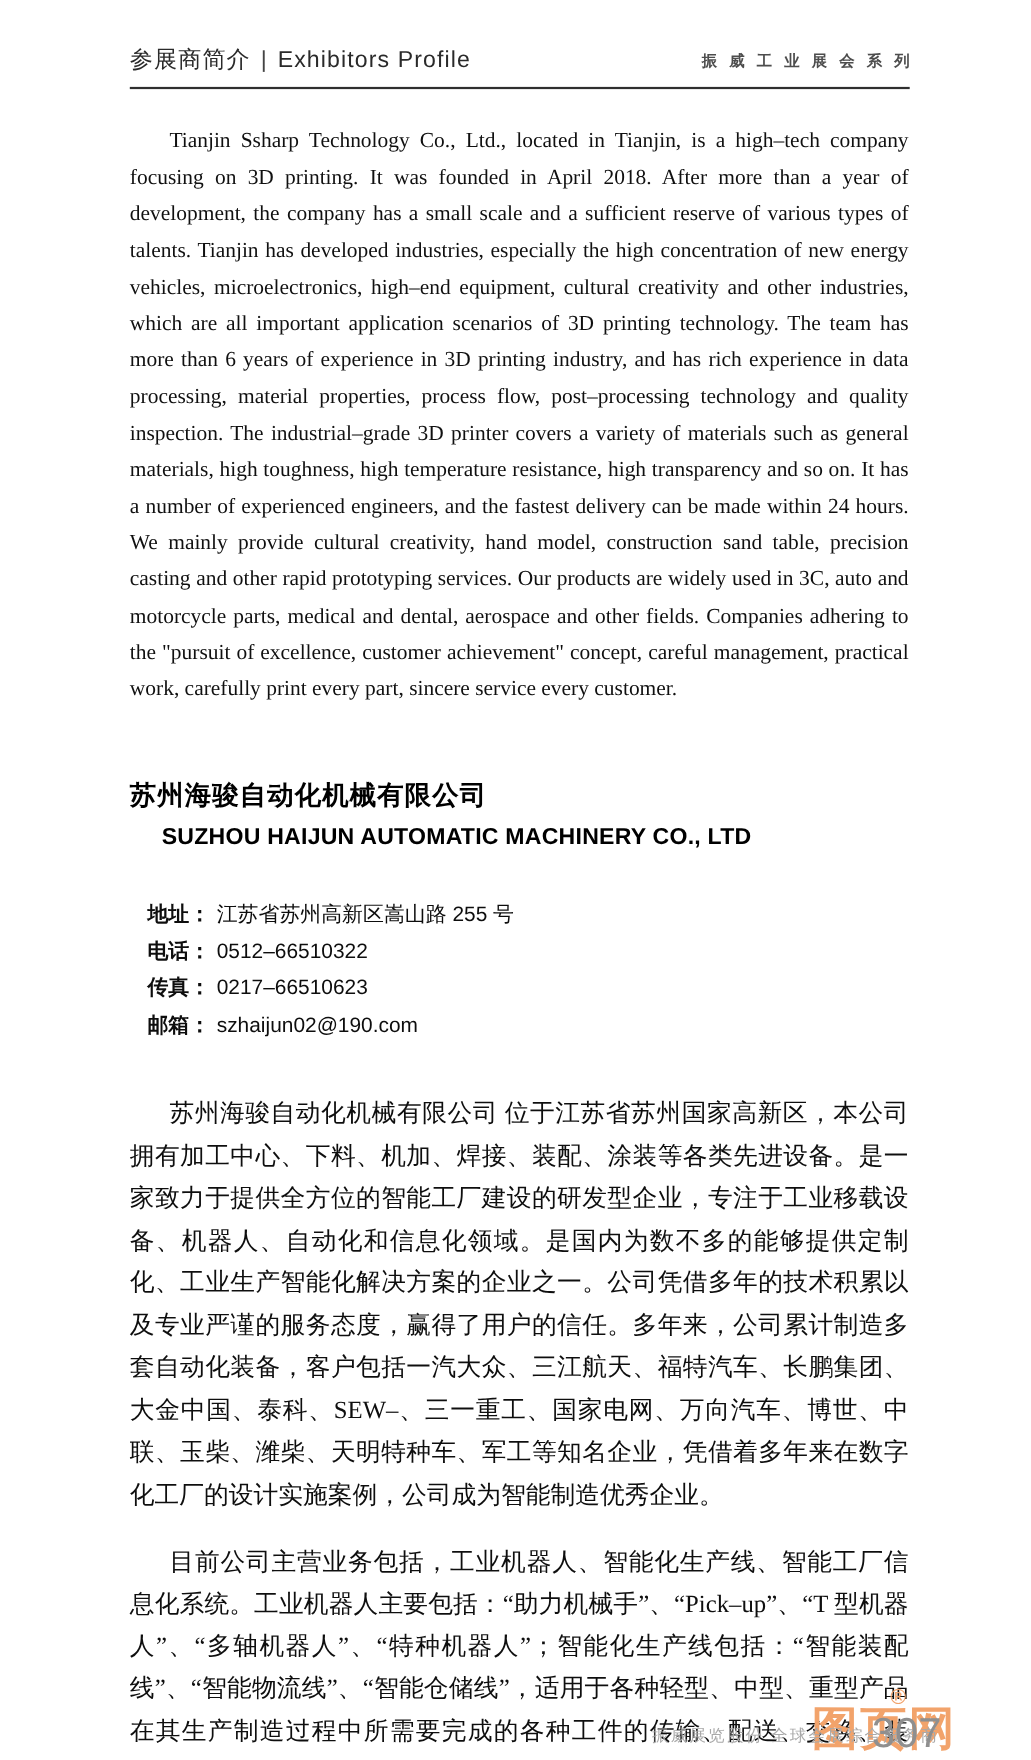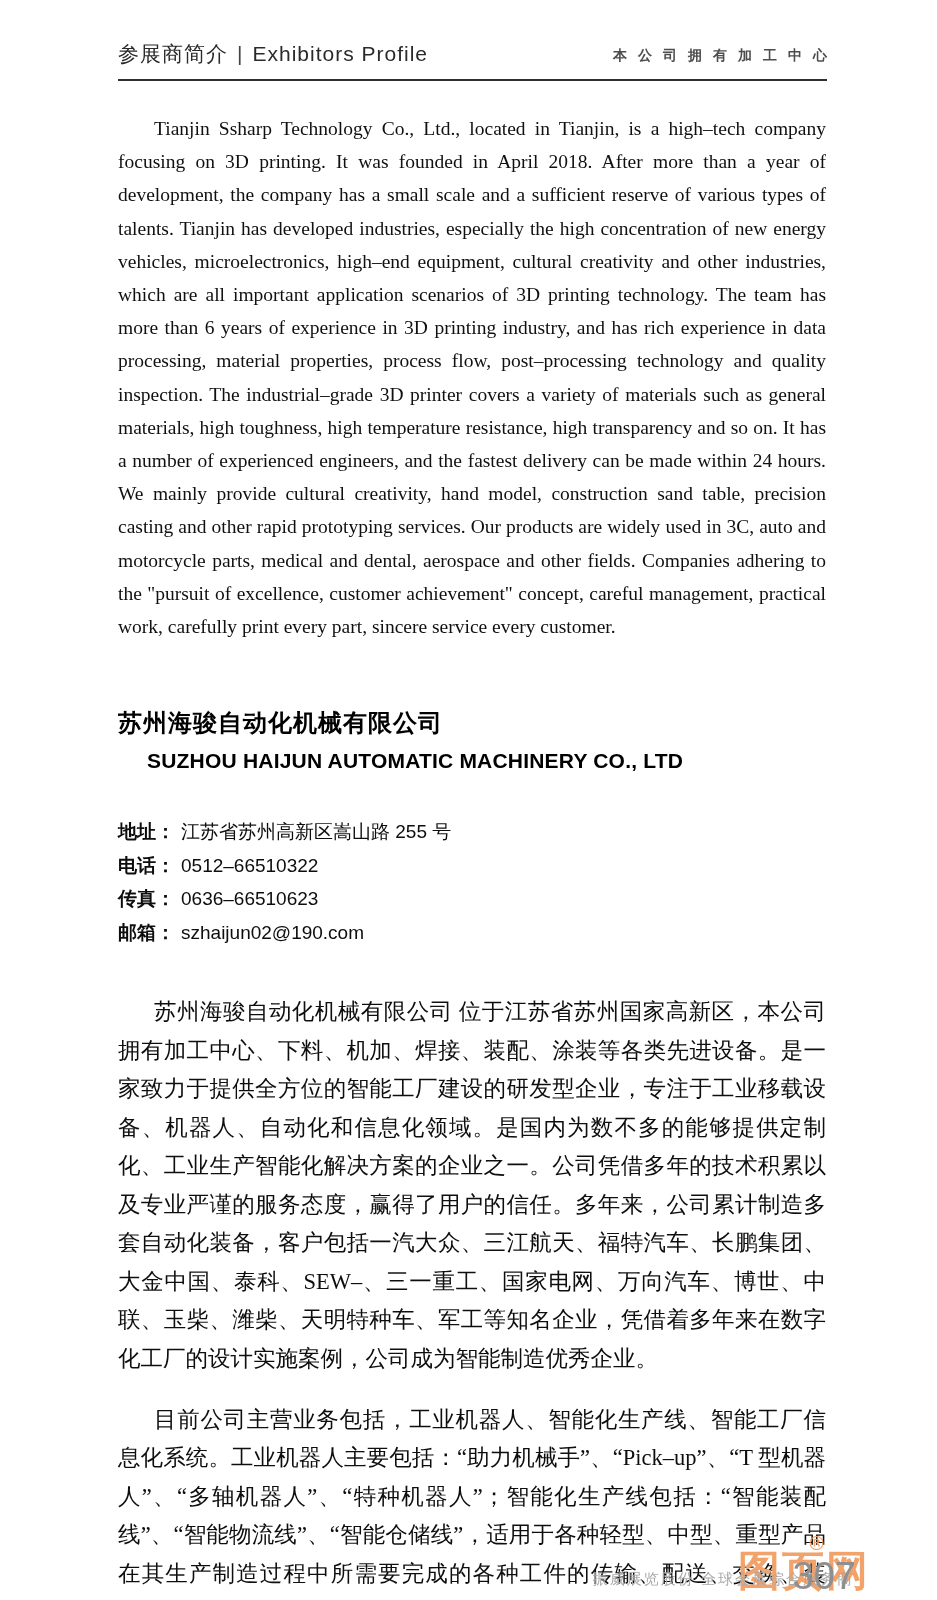--- a/index.html
+++ b/index.html
@@ -42,21 +42,21 @@
     font-size:24px; font-weight:700; color:#000;
     letter-spacing:1px;
   }
   .company-name-en {
     margin-top:10px;
     font-size:21px; font-weight:700; color:#000;
     letter-spacing:.2px;
     margin-left:29px;
   }
 
-  .contacts { margin-top:42px; }
+  .contacts { margin-top:42px;margin-left:16px; }
   .contact-row { font-size:19px; line-height:33.5px; color:#0d0d0d; }
   .contact-label { font-weight:700; margin-right:6px; }
   .contact-value { font-weight:400; }
 
   .para-zh {
     font-family:"Liberation Serif","DejaVu Serif",serif;
     font-size:22.5px; line-height:38.5px;
     text-align:justify; text-indent:36px;
     color:#0e0e0e;
   }
@@ -90,39 +90,39 @@
 </style>
 </head>
 <body>
 
 <div class="page">
 
   <div class="header">
     <div class="header-title">
       <span>参展商简介</span><span class="divider">|</span><span>Exhibitors Profile</span>
     </div>
-    <div class="header-series">本公司拥有加工中心</div>
+    <div class="header-series">振威工业展会系列</div>
   </div>
 
   <div class="content">
 
     <p class="intro-en">Tianjin Ssharp Technology Co., Ltd., located in Tianjin, is a high–tech company focusing on 3D printing. It was founded in April 2018. After more than a year of development, the company has a small scale and a sufficient reserve of various types of talents. Tianjin has developed industries, especially the high concentration of new energy vehicles, microelectronics, high–end equipment, cultural creativity and other industries, which are all important application scenarios of 3D printing technology. The team has more than 6 years of experience in 3D printing industry, and has rich experience in data processing, material properties, process flow, post–processing technology and quality inspection. The industrial–grade 3D printer covers a variety of materials such as general materials, high toughness, high temperature resistance, high transparency and so on. It has a number of experienced engineers, and the fastest delivery can be made within 24 hours. We mainly provide cultural creativity, hand model, construction sand table, precision casting and other rapid prototyping services. Our products are widely used in 3C, auto and motorcycle parts, medical and dental, aerospace and other fields. Companies adhering to the "pursuit of excellence, customer achievement" concept, careful management, practical work, carefully print every part, sincere service every customer.</p>
 
     <div class="company-name-zh">苏州海骏自动化机械有限公司</div>
     <div class="company-name-en">SUZHOU HAIJUN AUTOMATIC MACHINERY CO., LTD</div>
 
     <div class="contacts">
       <div class="contact-row">
         <span class="contact-label">地址：</span><span class="contact-value">江苏省苏州高新区嵩山路 255 号</span>
       </div>
       <div class="contact-row">
         <span class="contact-label">电话：</span><span class="contact-value">0512–66510322</span>
       </div>
       <div class="contact-row">
-        <span class="contact-label">传真：</span><span class="contact-value">0636–66510623</span>
+        <span class="contact-label">传真：</span><span class="contact-value">0217–66510623</span>
       </div>
       <div class="contact-row">
         <span class="contact-label">邮箱：</span><span class="contact-value">szhaijun02@190.com</span>
       </div>
     </div>
 
     <p class="para-zh first">苏州海骏自动化机械有限公司 位于江苏省苏州国家高新区，本公司拥有加工中心、下料、机加、焊接、装配、涂装等各类先进设备。是一家致力于提供全方位的智能工厂建设的研发型企业，专注于工业移载设备、机器人、自动化和信息化领域。是国内为数不多的能够提供定制化、工业生产智能化解决方案的企业之一。公司凭借多年的技术积累以及专业严谨的服务态度，赢得了用户的信任。多年来，公司累计制造多套自动化装备，客户包括一汽大众、三江航天、福特汽车、长鹏集团、大金中国、泰科、SEW–、三一重工、国家电网、万向汽车、博世、中联、玉柴、潍柴、天明特种车、军工等知名企业，凭借着多年来在数字化工厂的设计实施案例，公司成为智能制造优秀企业。</p>
     <p class="para-zh second">目前公司主营业务包括，工业机器人、智能化生产线、智能工厂信息化系统。工业机器人主要包括：“助力机械手”、“Pick–up”、“T 型机器人”、“多轴机器人”、“特种机器人”；智能化生产线包括：“智能装配线”、“智能物流线”、“智能仓储线”，适用于各种轻型、中型、重型产品在其生产制造过程中所需要完成的各种工件的传输、配送、交换、装配、测试等功能；智能工厂信息化系统包括：“MES 系统”、“WMS 系统”、“数控 RGV”等，通</p>
 
   </div>

